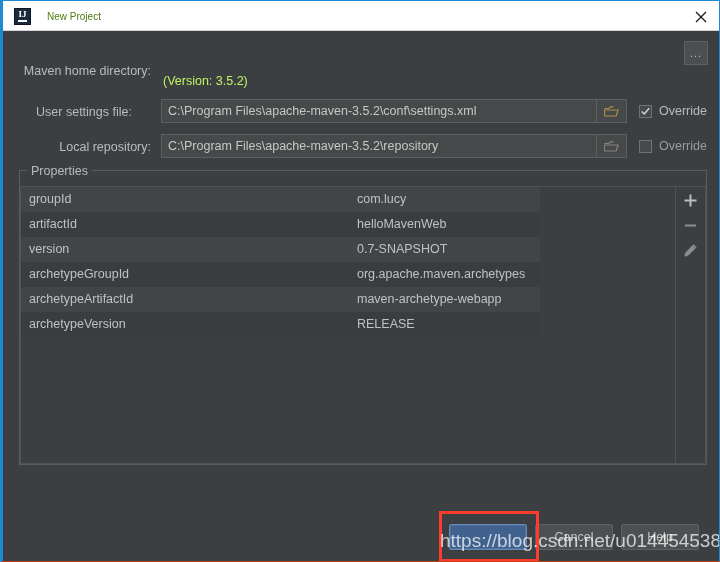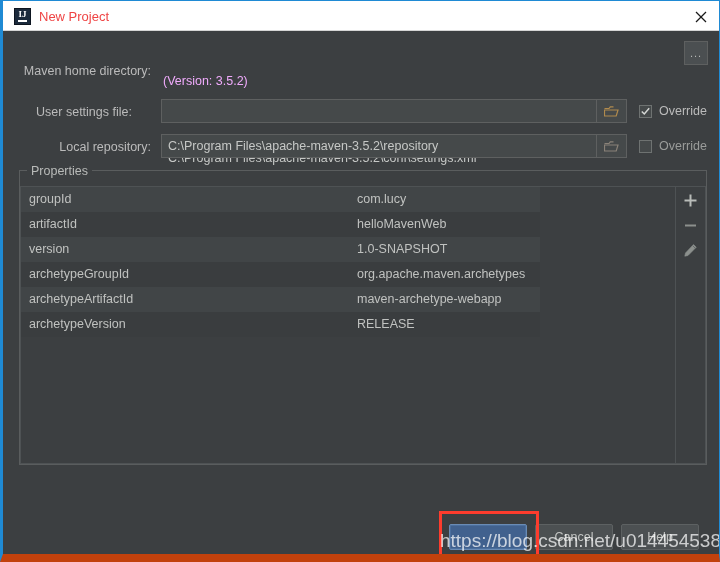--- a/index.html
+++ b/index.html
@@ -15,21 +15,21 @@
     -webkit-font-smoothing: antialiased;
   }
   #app {
     position: relative;
     width: 720px;
     height: 562px;
     background: #3c3f41;
     box-sizing: border-box;
     border-left: 3px solid #1f8ad4;
     border-right: 1px solid #1f8ad4;
-    border-bottom: 8px solid #c2410c;
+    border-bottom: 1px solid #c2410c;
     overflow: hidden;
     padding-left: 28px;
   }
 
   
   .titlebar {
     position: absolute;
     left: 0; top: 0;
     width: 720px;
     height: 31px;
@@ -58,23 +58,23 @@
     line-height: 9px;
   }
   .title-icon .ij-bar {
     position: absolute;
     left: 3px; right: 3px; bottom: 2px;
     height: 2px;
     background: #ffffff;
   }
   .title-text {
     position: absolute;
-    left: 36px; top: 7px;
-    font-size: 13px;
-    color: #ef4444;
+    left: 44px; top: 7px;
+    font-size: 10px;
+    color: #4d7c0f;
     line-height: 17px;
     white-space: nowrap;
   }
   .close-btn {
     position: absolute;
     right: 0px; top: 0px;
     width: 45px; height: 29px;
     cursor: default;
   }
   .close-btn svg { position: absolute; left: 17px; top: 10px; }
@@ -141,21 +141,21 @@
     width: 30px; height: 22px;
     border-left: 1px solid #5e6060;
     box-sizing: border-box;
   }
   .folder-btn svg { position: absolute; left: 7px; top: 6px; }
 
   .version-note {
     position: absolute;
     left: 160px; top: 74px;
     font-size: 12.5px;
-    color: #f0abfc;
+    color: #bef264;
     white-space: nowrap;
   }
 
   
   .checkbox-row { position: absolute; }
   .cb-box {
     position: absolute;
     left: 0; top: 1px;
     width: 13px; height: 13px;
     background: #45494a;
@@ -307,21 +307,21 @@
 
   <div class="browse-btn" style="left:681px; top:41px;">
     <span class="dots">...</span>
   </div>
 
   <div class="version-note">(Version: 3.5.2)</div>
 
   <div class="form-label" style="left:14px; top:104px; width:134px;text-align:center;">User settings file:</div>
 
   <div class="text-field" style="left:158px; top:99px; width:466px;">
-    <span class="val" style="width:424px;margin-top:47px;">C:\Program Files\apache-maven-3.5.2\conf\settings.xml</span>
+    <span class="val" style="width:424px;">C:\Program Files\apache-maven-3.5.2\conf\settings.xml</span>
     <span class="folder-btn" style="right:0; top:0;">
       <svg width="15" height="11" viewBox="0 0 15 11">
         <path d="M0.5 2.5 L5 2.5 L6.3 0.8 L9.5 0.8" stroke="#b08a4d" stroke-width="1.2" fill="none"></path>
         <path d="M0.5 4 L14 4 L12.2 10 L0.5 10 Z" stroke="#b08a4d" stroke-width="1.2" fill="none"></path>
       </svg>
     </span>
   </div>
 
   <div class="checkbox-row" style="left:636px; top:104px;">
     <span class="cb-box checked">
@@ -357,21 +357,21 @@
         <div class="trow odd">
           <span class="tcell key">groupId</span>
           <span class="tcell val">com.lucy</span>
         </div>
         <div class="trow even">
           <span class="tcell key">artifactId</span>
           <span class="tcell val">helloMavenWeb</span>
         </div>
         <div class="trow odd">
           <span class="tcell key">version</span>
-          <span class="tcell val">1.0-SNAPSHOT</span>
+          <span class="tcell val">0.7-SNAPSHOT</span>
         </div>
         <div class="trow even">
           <span class="tcell key">archetypeGroupId</span>
           <span class="tcell val">org.apache.maven.archetypes</span>
         </div>
         <div class="trow odd">
           <span class="tcell key">archetypeArtifactId</span>
           <span class="tcell val">maven-archetype-webapp</span>
         </div>
         <div class="trow even">

